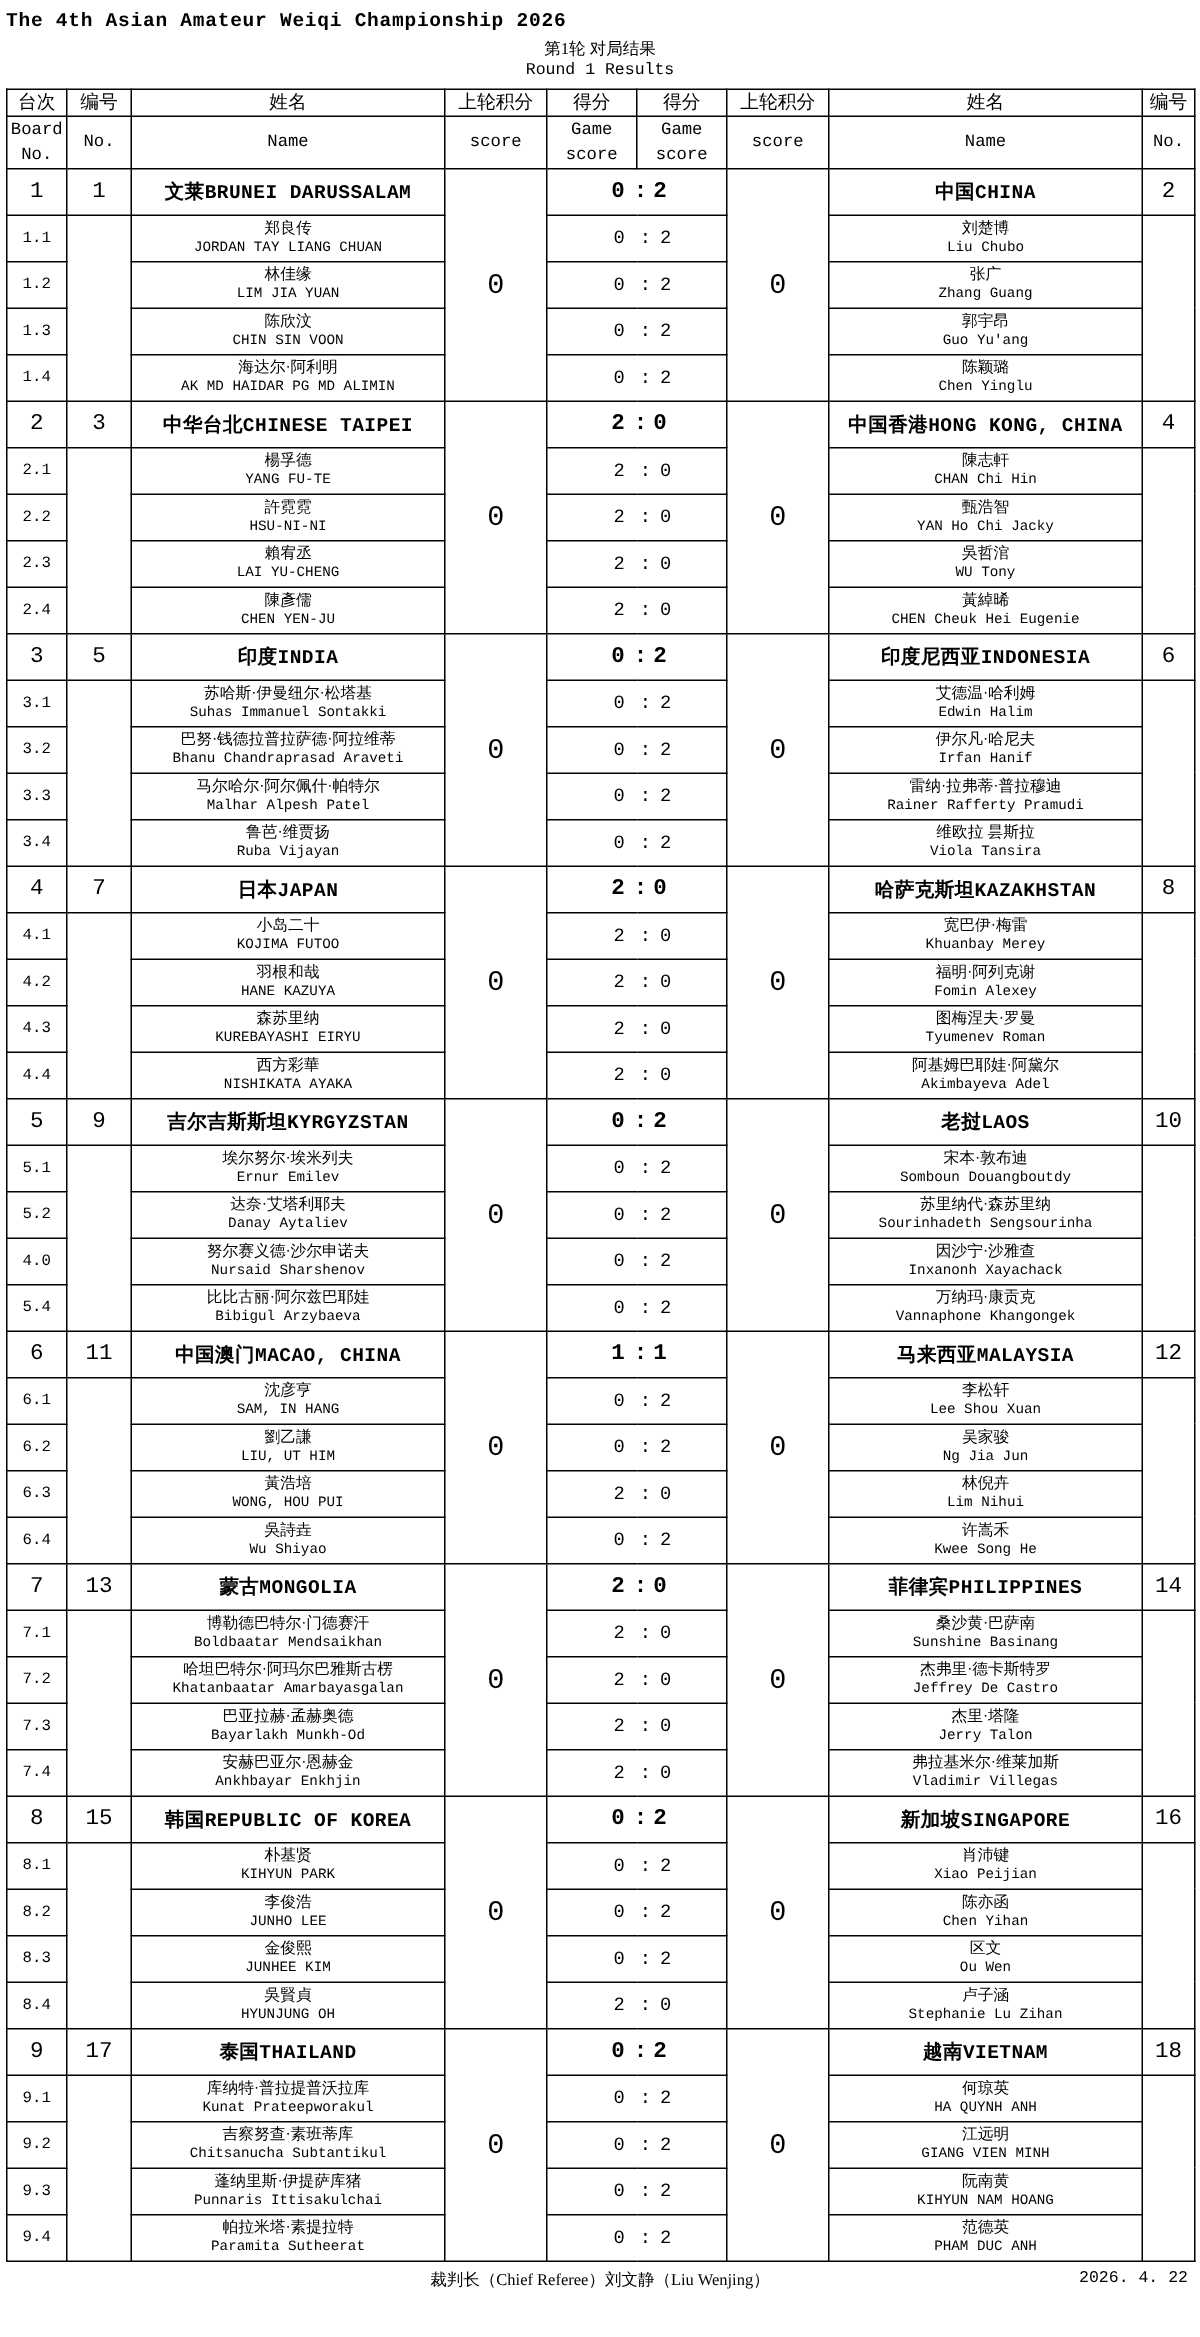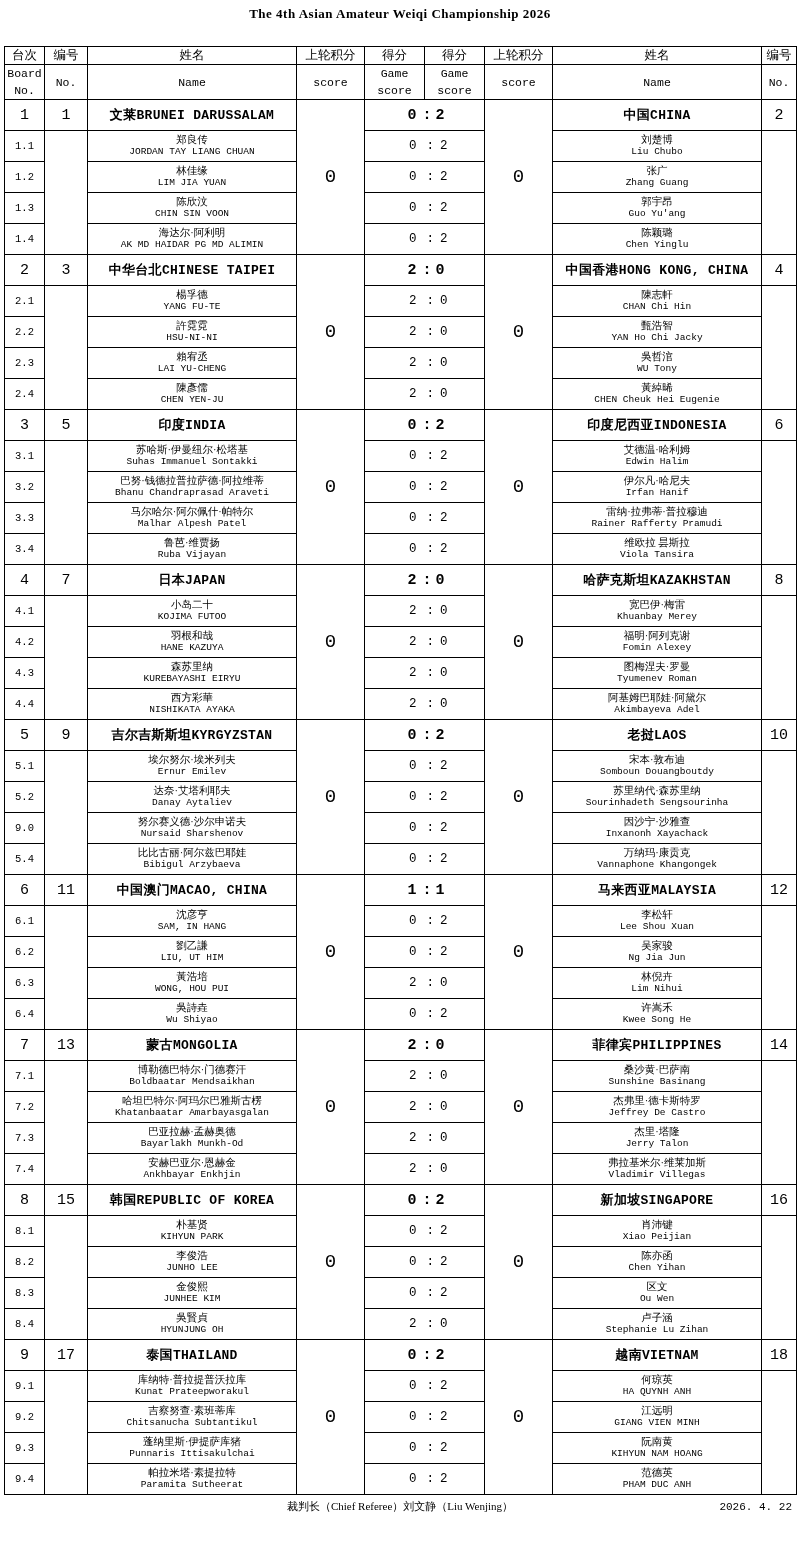--- a/index.html
+++ b/index.html
@@ -16,26 +16,26 @@
     padding: 6px 4px 2px 4px;
   }
   .title-main {
     text-align: center;
     font-size: 22px;
     font-weight: bold;
     letter-spacing: 0.5px;
     margin: 2px 0 3px 0;
   }
   .title-sub {
-    text-align: center;
+    text-align: left;
     font-size: 13px;
     font-weight: bold;
-    font-family: Liberation Serif, serif;
+    font-family: Liberation Mono, monospace;
     letter-spacing: 0.5px;
-    margin-bottom: 24px;
+    margin-bottom: 6px;
   }
   .round-cn {
     text-align: center;
     font-size: 11px;
     line-height: 1.25;
   }
   .round-en {
     text-align: center;
     font-size: 11px;
     font-family: "Liberation Mono", monospace;
@@ -137,20 +137,22 @@
     font-size: 11px;
   }
   .cell-pad { padding: 1px 2px; }
 </style>
 </head>
 <body>
 
 <div class="page">
 
   <div class="title-sub">The 4th Asian Amateur Weiqi Championship 2026</div>
+  <div class="round-cn">第1轮 对局结果</div>
+  <div class="round-en">Round 1 Results</div>
 
   <table class="main">
     <colgroup>
       <col class="c-board">
         <col class="c-no">
         <col class="c-name-l">
         <col class="c-prev-l">
       <col class="c-gs-l">
         <col class="c-gs-r">
         <col class="c-prev-r">
@@ -475,21 +477,21 @@
             <div class="pl-en">Danay Aytaliev</div>
           </td>
           <td class="gscore" style="border-right: none; text-align: right; padding-right: 8px;">0</td>
           <td class="gscore" style="border-left: none; text-align: left; padding-left: 2px;"><span style="margin-right: 6px;">:</span>2</td>
           <td class="cell-pad">
             <div class="pl-cn">苏里纳代·森苏里纳</div>
             <div class="pl-en">Sourinhadeth Sengsourinha</div>
           </td>
         </tr>
         <tr class="player-row">
-          <td class="sub-num">9.0</td>
+          <td class="sub-num">4.0</td>
           <td class="cell-pad">
             <div class="pl-cn">努尔赛义德·沙尔申诺夫</div>
             <div class="pl-en">Nursaid Sharshenov</div>
           </td>
           <td class="gscore" style="border-right: none; text-align: right; padding-right: 8px;">0</td>
           <td class="gscore" style="border-left: none; text-align: left; padding-left: 2px;"><span style="margin-right: 6px;">:</span>2</td>
           <td class="cell-pad">
             <div class="pl-cn">因沙宁·沙雅查</div>
             <div class="pl-en">Inxanonh Xayachack</div>
           </td>

